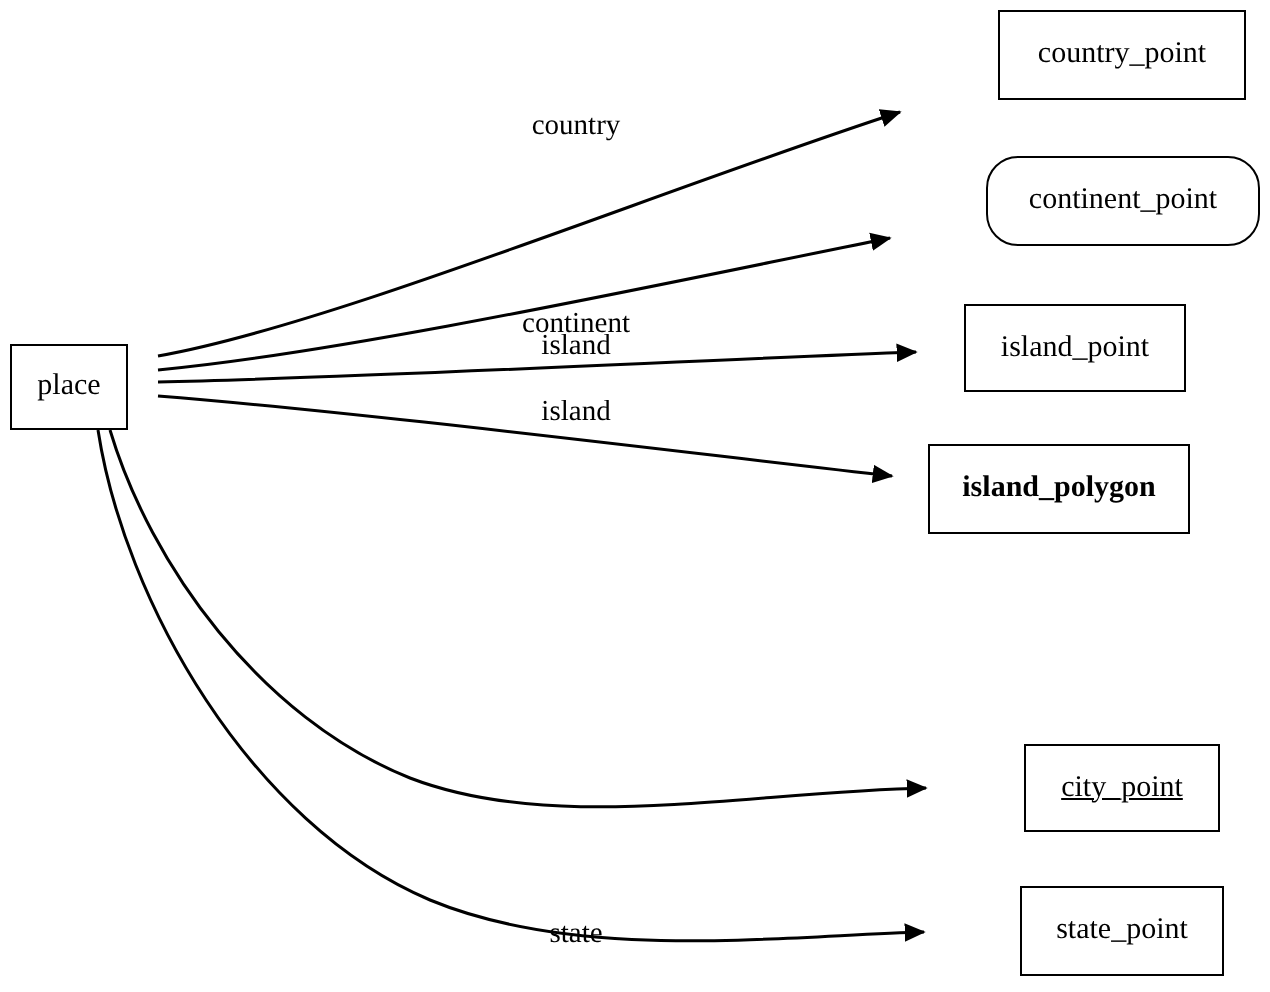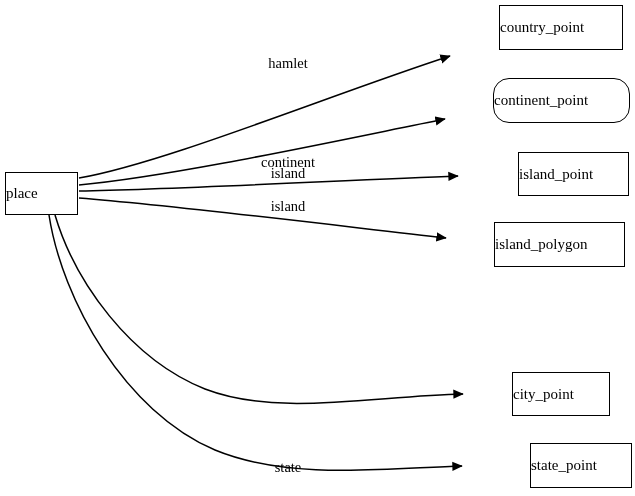--- a/index.html
+++ b/index.html
@@ -26,21 +26,21 @@
     width: 635px;
     height: 496px;
   }
   .node {
     position: absolute;
     box-sizing: border-box;
     border: 1.4px solid #000000;
     background: #ffffff;
     display: flex;
     align-items: center;
-    justify-content: flex-start;
+    justify-content: center;
     font-size: 15px;
     color: #000000;
     line-height: 1;
     white-space: nowrap;
   }
   .node-label {
     display: block;
   }
   .edge-label {
     position: absolute;
@@ -70,49 +70,49 @@
 
     <path d="M 79,191 C 180,189 350,180 458,176" fill="none" stroke="#000000" stroke-width="1.5" marker-end="url(#arrow)"></path>
 
     <path d="M 79,198 C 180,206 340,226 446,238" fill="none" stroke="#000000" stroke-width="1.5" marker-end="url(#arrow)"></path>
 
     <path d="M 55,215 C 75,282 130,359 205,389 278,417 372,396 463,394" fill="none" stroke="#000000" stroke-width="1.5" marker-end="url(#arrow)"></path>
 
     <path d="M 49,215 C 62,300 125,412 215,450 290,481 390,468 462,466" fill="none" stroke="#000000" stroke-width="1.5" marker-end="url(#arrow)"></path>
   </svg>
 
-  <div class="node" style="left:5px; top:172px; width:73px; height:43px;">
+  <div class="node" style="left:5px; top:172px; width:59px; height:43px;">
     <span class="node-label">place</span>
   </div>
 
   <div class="node" style="left:499px; top:5px; width:124px; height:45px;">
     <span class="node-label">country_point</span>
   </div>
 
   <div class="node" style="left:493px; top:78px; width:137px; height:45px;border-radius:16px;">
     <span class="node-label">continent_point</span>
   </div>
 
-  <div class="node" style="left:518px; top:152px; width:111px; height:44px;">
+  <div class="node" style="left:482px; top:152px; width:111px; height:44px;">
     <span class="node-label">island_point</span>
   </div>
 
-  <div class="node" style="left:494px; top:222px; width:131px; height:45px;">
+  <div class="node" style="left:464px; top:222px; width:131px; height:45px;font-weight:bold;">
     <span class="node-label">island_polygon</span>
   </div>
 
-  <div class="node" style="left:512px; top:372px; width:98px; height:44px;">
+  <div class="node" style="left:512px; top:372px; width:98px; height:44px;text-decoration:underline;">
     <span class="node-label">city_point</span>
   </div>
 
-  <div class="node" style="left:530px; top:443px; width:102px; height:45px;">
+  <div class="node" style="left:510px; top:443px; width:102px; height:45px;">
     <span class="node-label">state_point</span>
   </div>
 
-  <div class="edge-label" style="left:288px; top:54px;">hamlet</div>
+  <div class="edge-label" style="left:288px; top:54px;">country</div>
 
   <div class="edge-label" style="left:288px; top:117px;margin-top:36px;">continent</div>
 
   <div class="edge-label" style="left:288px; top:164px;">island</div>
 
   <div class="edge-label" style="left:288px; top:197px;">island</div>
 
 
   <div class="edge-label" style="left:288px; top:411px;margin-top:47px;">state</div>
 

